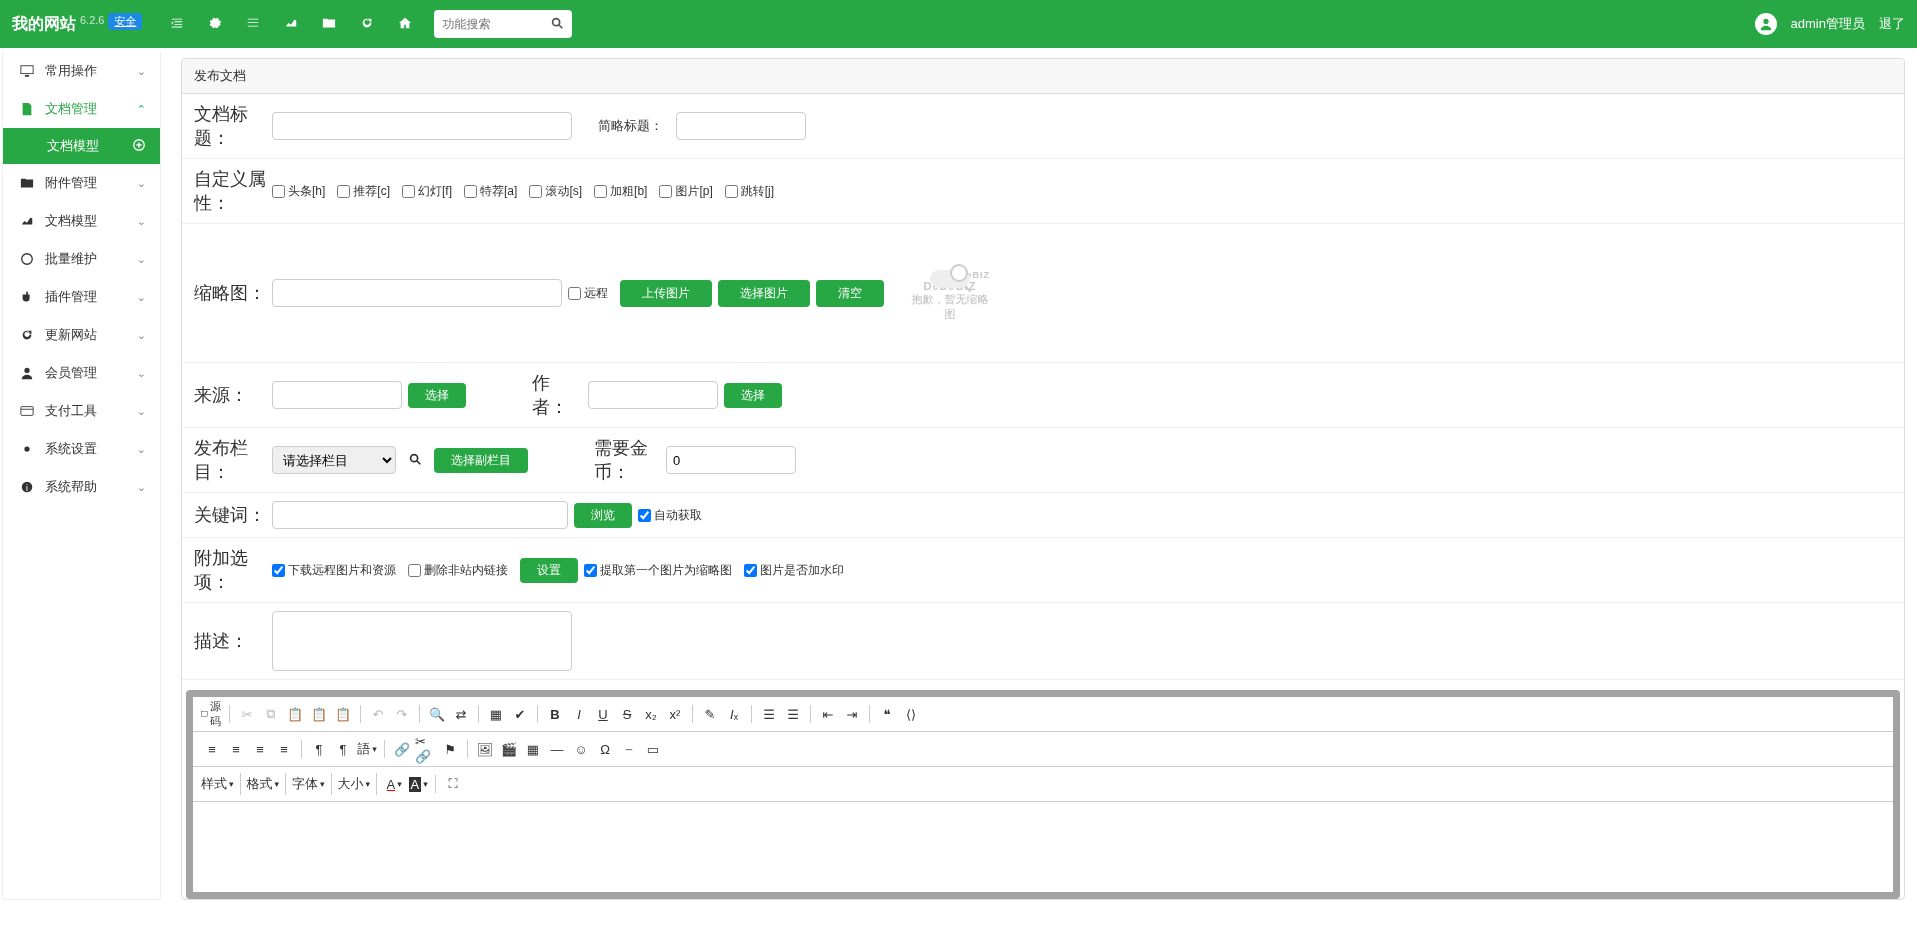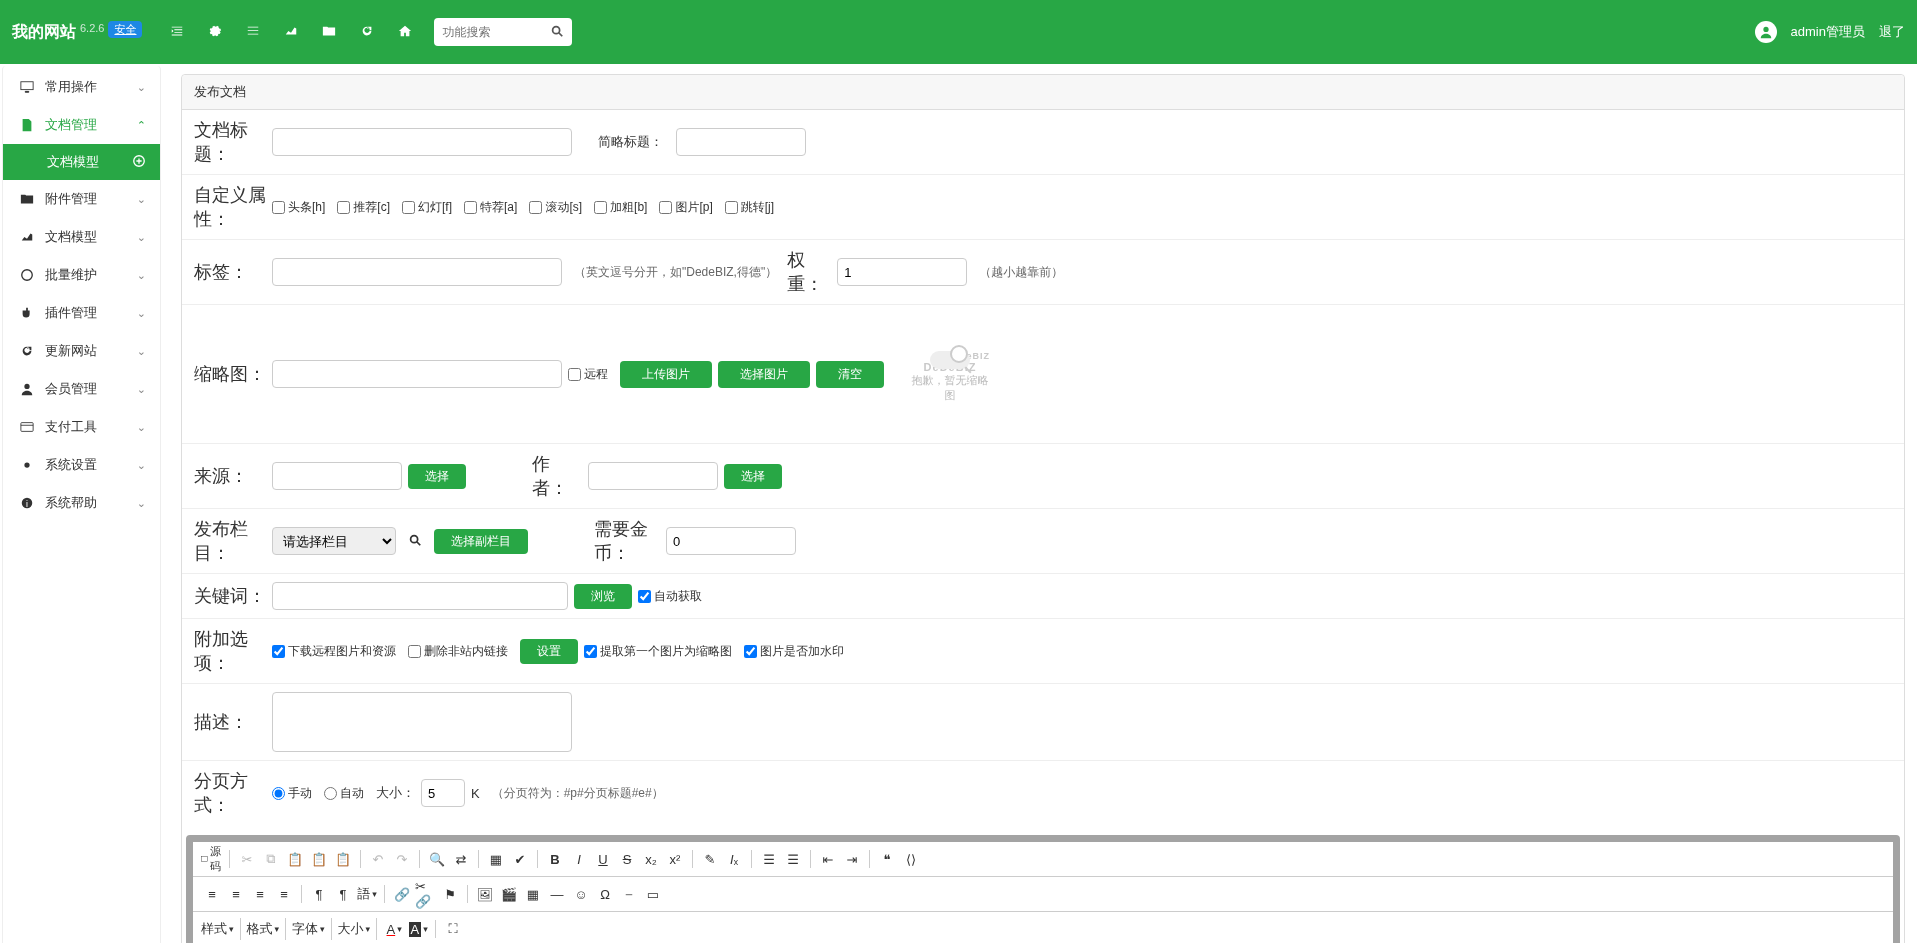--- a/index.html
+++ b/index.html
@@ -1,17 +1,17 @@
 <!DOCTYPE html>
 <html><head>
 <meta charset="utf-8">
 <style>
 * { box-sizing: border-box; margin: 0; padding: 0; }
 body { font-family: "Microsoft YaHei", Arial, sans-serif; font-size: 13px; background: #fff; color: #333; }
-.topbar { background: #28a745; height: 64px; display: flex; align-items: center; padding: 0 12px; color: #fff; }
+.topbar { background: #28a745; height: 48px; display: flex; align-items: center; padding: 0 12px; color: #fff; }
 .brand { font-size: 16px; font-weight: bold; margin-right: 4px; }
 .version { font-size: 11px; color: #cfe8d6; position: relative; top: -4px; margin-right: 4px; }
 .badge-safe { background: #1e88e5; color: #fff; border-radius: 4px; padding: 1px 6px; font-size: 11px; position: relative; top: -3px; text-decoration: underline; }
 .topicons { display: flex; align-items: center; gap: 24px; margin-left: 28px; }
 .topicons span, .topicons svg { color: #fff; fill: #fff; cursor: pointer; }
 .searchbox { margin-left: 22px; background: #fff; border-radius: 4px; display: flex; align-items: center; height: 28px; width: 138px; padding: 0 8px; }
 .searchbox input { border: none; outline: none; font-size: 12px; width: 100px; color: #555; }
 .searchbox .sicon { color: #666; margin-left: auto; }
 .topright { margin-left: auto; display: flex; align-items: center; gap: 14px; }
 .avatar { width: 22px; height: 22px; border-radius: 50%; background: #fff; display:flex; align-items:center; justify-content:center; }
@@ -264,28 +264,20 @@
           <label class="chk">
               <input type="checkbox" style="">
               <span>图片[p]</span>
             </label>
           <label class="chk">
               <input type="checkbox" style="">
               <span>跳转[j]</span>
             </label>
         </div>
 
-        <div class="row">
-          <span class="lbl">标签：</span>
-          <input class="txt" style="width: 290px;">
-          <span class="hint">（英文逗号分开，如"DedeBIZ,得德"）</span>
-          <span class="lbl" style="width:44px;margin-left:4px">权重：</span>
-          <input class="txt" style="width: 130px;" value="1">
-          <span class="hint">（越小越靠前）</span>
-        </div>
 
         <div class="row" style="padding-top:40px;padding-bottom:40px;">
           <span class="lbl">缩略图：</span>
           <input class="txt" style="width: 290px;">
           <label class="chk">
               <input type="checkbox" style="">
               <span>远程</span>
             </label>
           <button class="btn">上传图片</button>
           <button class="btn">选择图片</button>
@@ -354,35 +346,20 @@
               <input type="checkbox" checked="" style="">
               <span>图片是否加水印</span>
             </label>
         </div>
 
         <div class="row">
           <span class="lbl">描述：</span>
           <textarea class="ta" style=""></textarea>
         </div>
 
-        <div class="row noborder">
-          <span class="lbl">分页方式：</span>
-          <label class="chk">
-              <input type="radio" name="pg" checked="" style="">
-              <span>手动</span>
-            </label>
-          <label class="chk">
-              <input type="radio" name="pg" style="">
-              <span>自动</span>
-            </label>
-          <span>大小：</span>
-          <input class="txt" style="width: 44px;" value="5">
-          <span>K</span>
-          <span class="hint">（分页符为：#p#分页标题#e#）</span>
-        </div>
 
         <div class="editor">
           <div class="etoolbar">
             <span class="ebtn">
                 <svg width="12" height="12" viewBox="0 0 16 16">
                   <rect x="1" y="2" width="14" height="12" fill="none" stroke="#333"></rect>
                 </svg>
                 <span style="font-size:11px;margin-left:2px">源码</span>
               </span>
             <span class="sep"></span>

